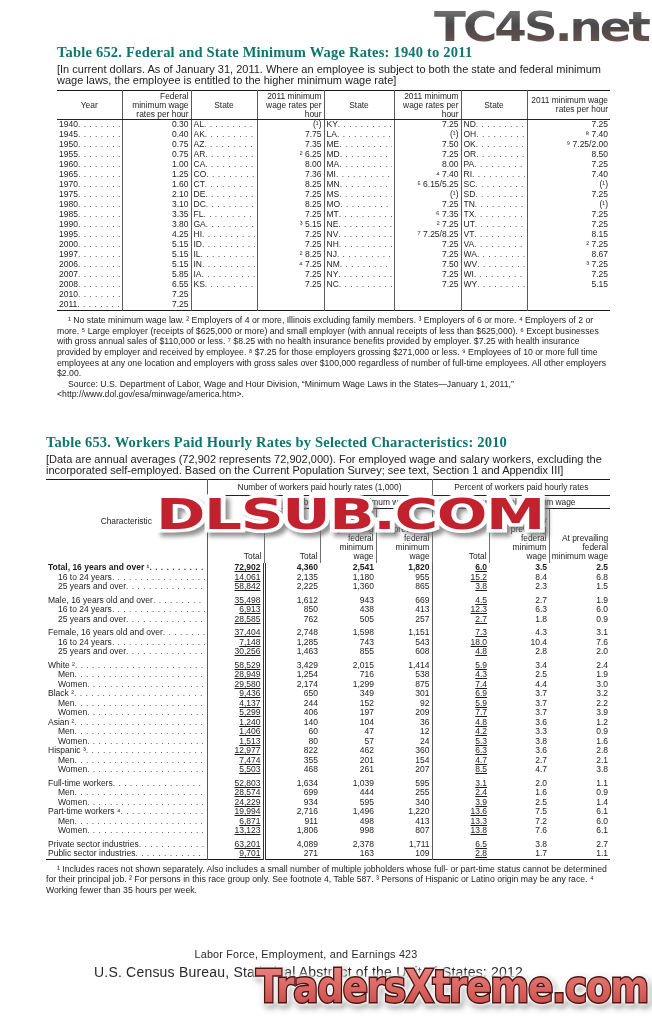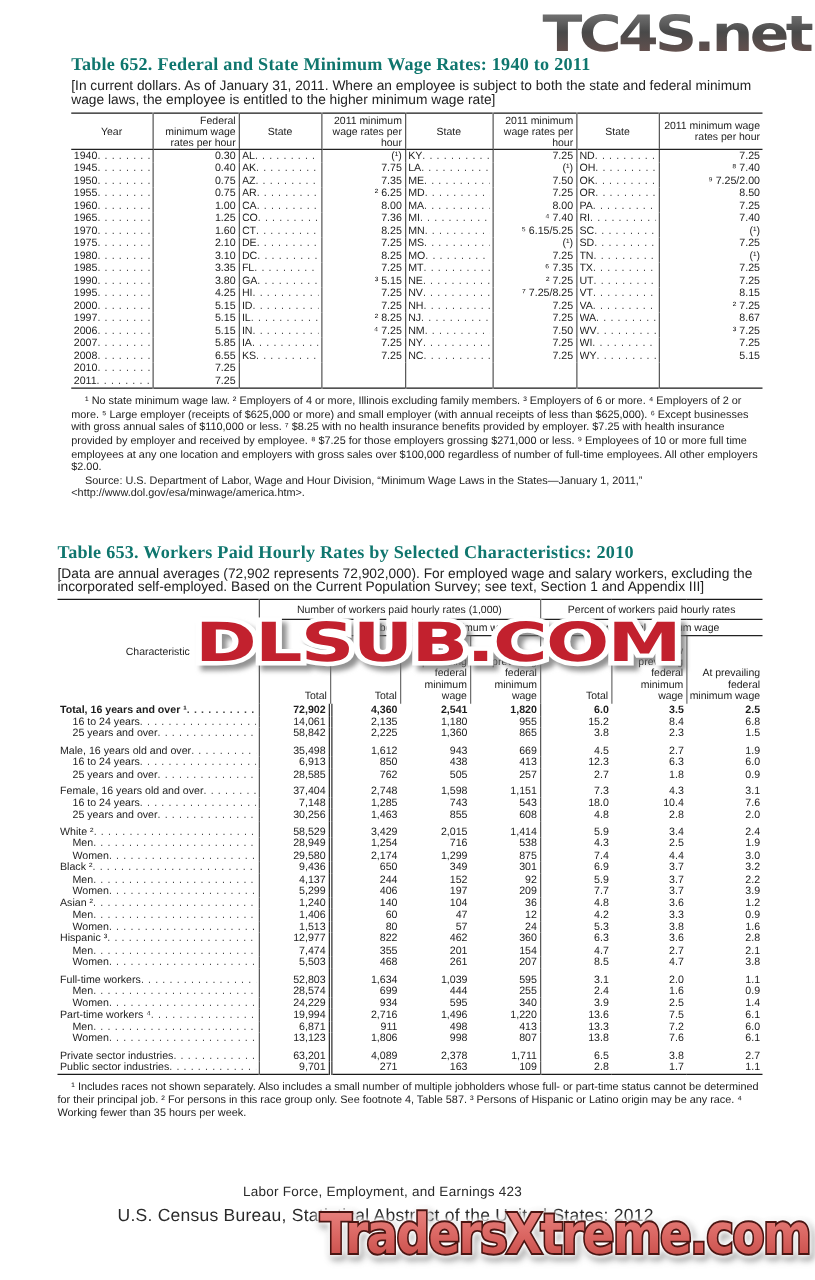--- a/index.html
+++ b/index.html
@@ -31,21 +31,21 @@
   .blk653{position:absolute;left:46px;top:434px;width:564px;}
   .t653{margin-top:4px;border-top:1.3px solid #1a1a1a;border-bottom:1.3px solid #1a1a1a;}
   .t653 thead th{font-weight:normal;font-size:8.4px;line-height:9px;margin-top:12px;}
   .t653 th.char{vertical-align:middle;text-align:center;border-right:.8px solid #5a5a5a;}
   .t653 th.grp{text-align:center;border-bottom:.9px solid #222;height:15px;vertical-align:middle;}
   .t653 th.sub{text-align:center;border-bottom:.9px solid #222;height:12px;vertical-align:middle;}
   .t653 th.blank{height:12px;}
   .t653 th.colh{text-align:right;vertical-align:bottom;height:52px;padding-bottom:2px;}
   .t653 th.vl{border-left:.7px solid #707070;}
   .t653 td{height:9.5px;line-height:9px;vertical-align:middle;}
-  .t653 td.vline{border-left:.8px solid #5a5a5a;}
+  .t653 td.vline{border-left:.8px solid #5a5a5a;text-decoration:underline;}
   .t653 td.dbl{border-left:3px double #333;}
   .t653 tr.b td{font-weight:bold;}
   .t653 tr.g td{padding-top:4px;}
   .ind .lbl{padding-left:10px;}
   
   .foot-r{position:absolute;top:948px;left:0;width:612px;text-align:center;font-size:10.8px;color:#2a2a2a;letter-spacing:.2px;}
   .foot-l{position:absolute;top:964px;left:46px;font-size:14px;color:#2a2a2a;letter-spacing:.2px;padding-left:48px;}
   
   svg{overflow:visible;}
   .wm-top{position:absolute;top:0px;right:0px;opacity:.93;}

